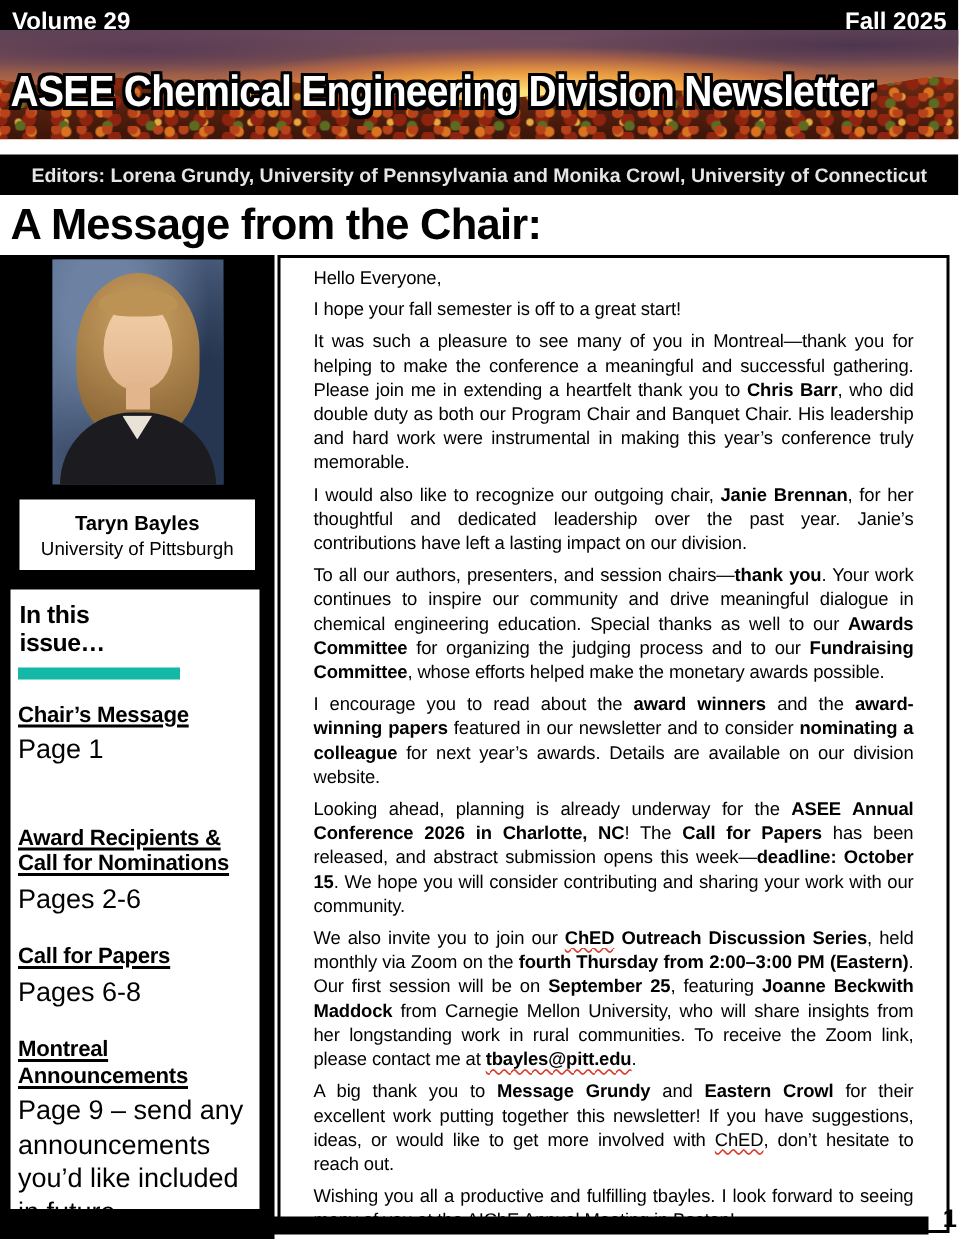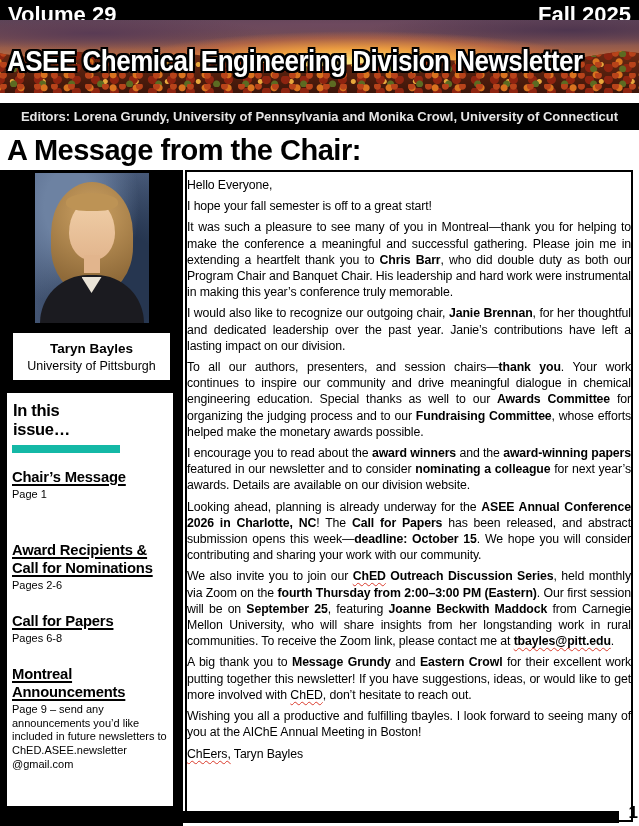--- a/index.html
+++ b/index.html
@@ -3,21 +3,21 @@
 <meta charset="utf-8">
 <style>
   html,body{margin:0;padding:0;background:#fff;}
   .page{position:relative;width:639px;height:826px;background:#fff;overflow:hidden;
         font-family:"Liberation Sans","DejaVu Sans",sans-serif;color:#000;}
 
   
   .topbar{position:absolute;left:0;top:0;width:639px;height:30px;background:#000;
           display:flex;align-items:center;justify-content:space-between;
           padding:0 8px;box-sizing:border-box;}
-  .topbar span{color:#fff;font-weight:bold;font-size:22px;}
+  .topbar span{color:#fff;font-weight:bold;font-size:16px;}
 
   .banner{position:absolute;left:0;top:20px;width:639px;height:73px;overflow:hidden;padding-left:23px;}
   .banner-sky{position:absolute;inset:0;
     background:
       radial-gradient(ellipse 46% 60% at 54% 62%, rgba(255,230,130,.95) 0 10%, rgba(255,172,62,.8) 38%, rgba(232,122,58,.4) 62%, rgba(0,0,0,0) 78%),
       radial-gradient(ellipse 36% 32% at 14% 18%, rgba(88,58,84,.95), rgba(0,0,0,0) 72%),
       radial-gradient(ellipse 42% 30% at 86% 14%, rgba(76,52,78,.95), rgba(0,0,0,0) 72%),
       radial-gradient(ellipse 64% 26% at 50% 6%, rgba(112,74,96,.85), rgba(0,0,0,0) 78%),
       linear-gradient(180deg,#5d4458 0%,#7a4f52 26%,#c4703f 56%,#e89a4e 72%,#c96a35 100%);}
   .banner-trees{position:absolute;left:0;bottom:0;width:100%;height:42px;
@@ -71,26 +71,26 @@
   .issuebox{background:#fff;margin:13px 0 0 7px;width:166px;height:413px;
      box-sizing:border-box;padding:6px 5px 0 5px;overflow:hidden;}
   .issuebox h3{margin:0 48px 0 0;font-size:16.5px;font-weight:bold;letter-spacing:-0.3px;
      padding:2px 0 6px 1px;border-bottom:8px solid #14b8a6;}
   .toc-item{margin-top:20px;}
   .toc-item:first-child{margin-top:16px;}
   .toc-item:nth-child(2){margin-top:40px;}
   .toc-title{font-size:14.8px;font-weight:bold;letter-spacing:-0.2px;line-height:1.18;
      text-decoration:underline;text-decoration-thickness:2px;text-underline-offset:2px;
      cursor:pointer;}
-  .toc-detail{font-size:11px;line-height:1.25;margin-top:2px;}
+  .toc-detail{font-size:18px;line-height:1.25;margin-top:2px;}
 
   
   .message-box{position:absolute;left:185px;top:170px;width:448px;height:652px;
      box-sizing:border-box;background:#fff;border:2px solid #000;
-     padding:5px 0 4px;overflow:hidden;}
+     padding:5px 22px 4px;overflow:hidden;}
   .message-box p{margin:5px 0 0;font-size:12.3px;line-height:16.2px;
      letter-spacing:-0.1px;text-align:justify;}
   .message-box p:first-child{margin-top:0;}
   .message-box p:last-child{text-align:left;}
   .b{font-weight:bold;}
   .sq{text-decoration-line:underline;text-decoration-style:wavy;
       text-decoration-color:#d93a2b;text-decoration-thickness:1px;text-underline-offset:2px;}
 
   
   .bottom-bar{position:absolute;left:0;top:811px;width:619px;height:12px;background:#000;}

